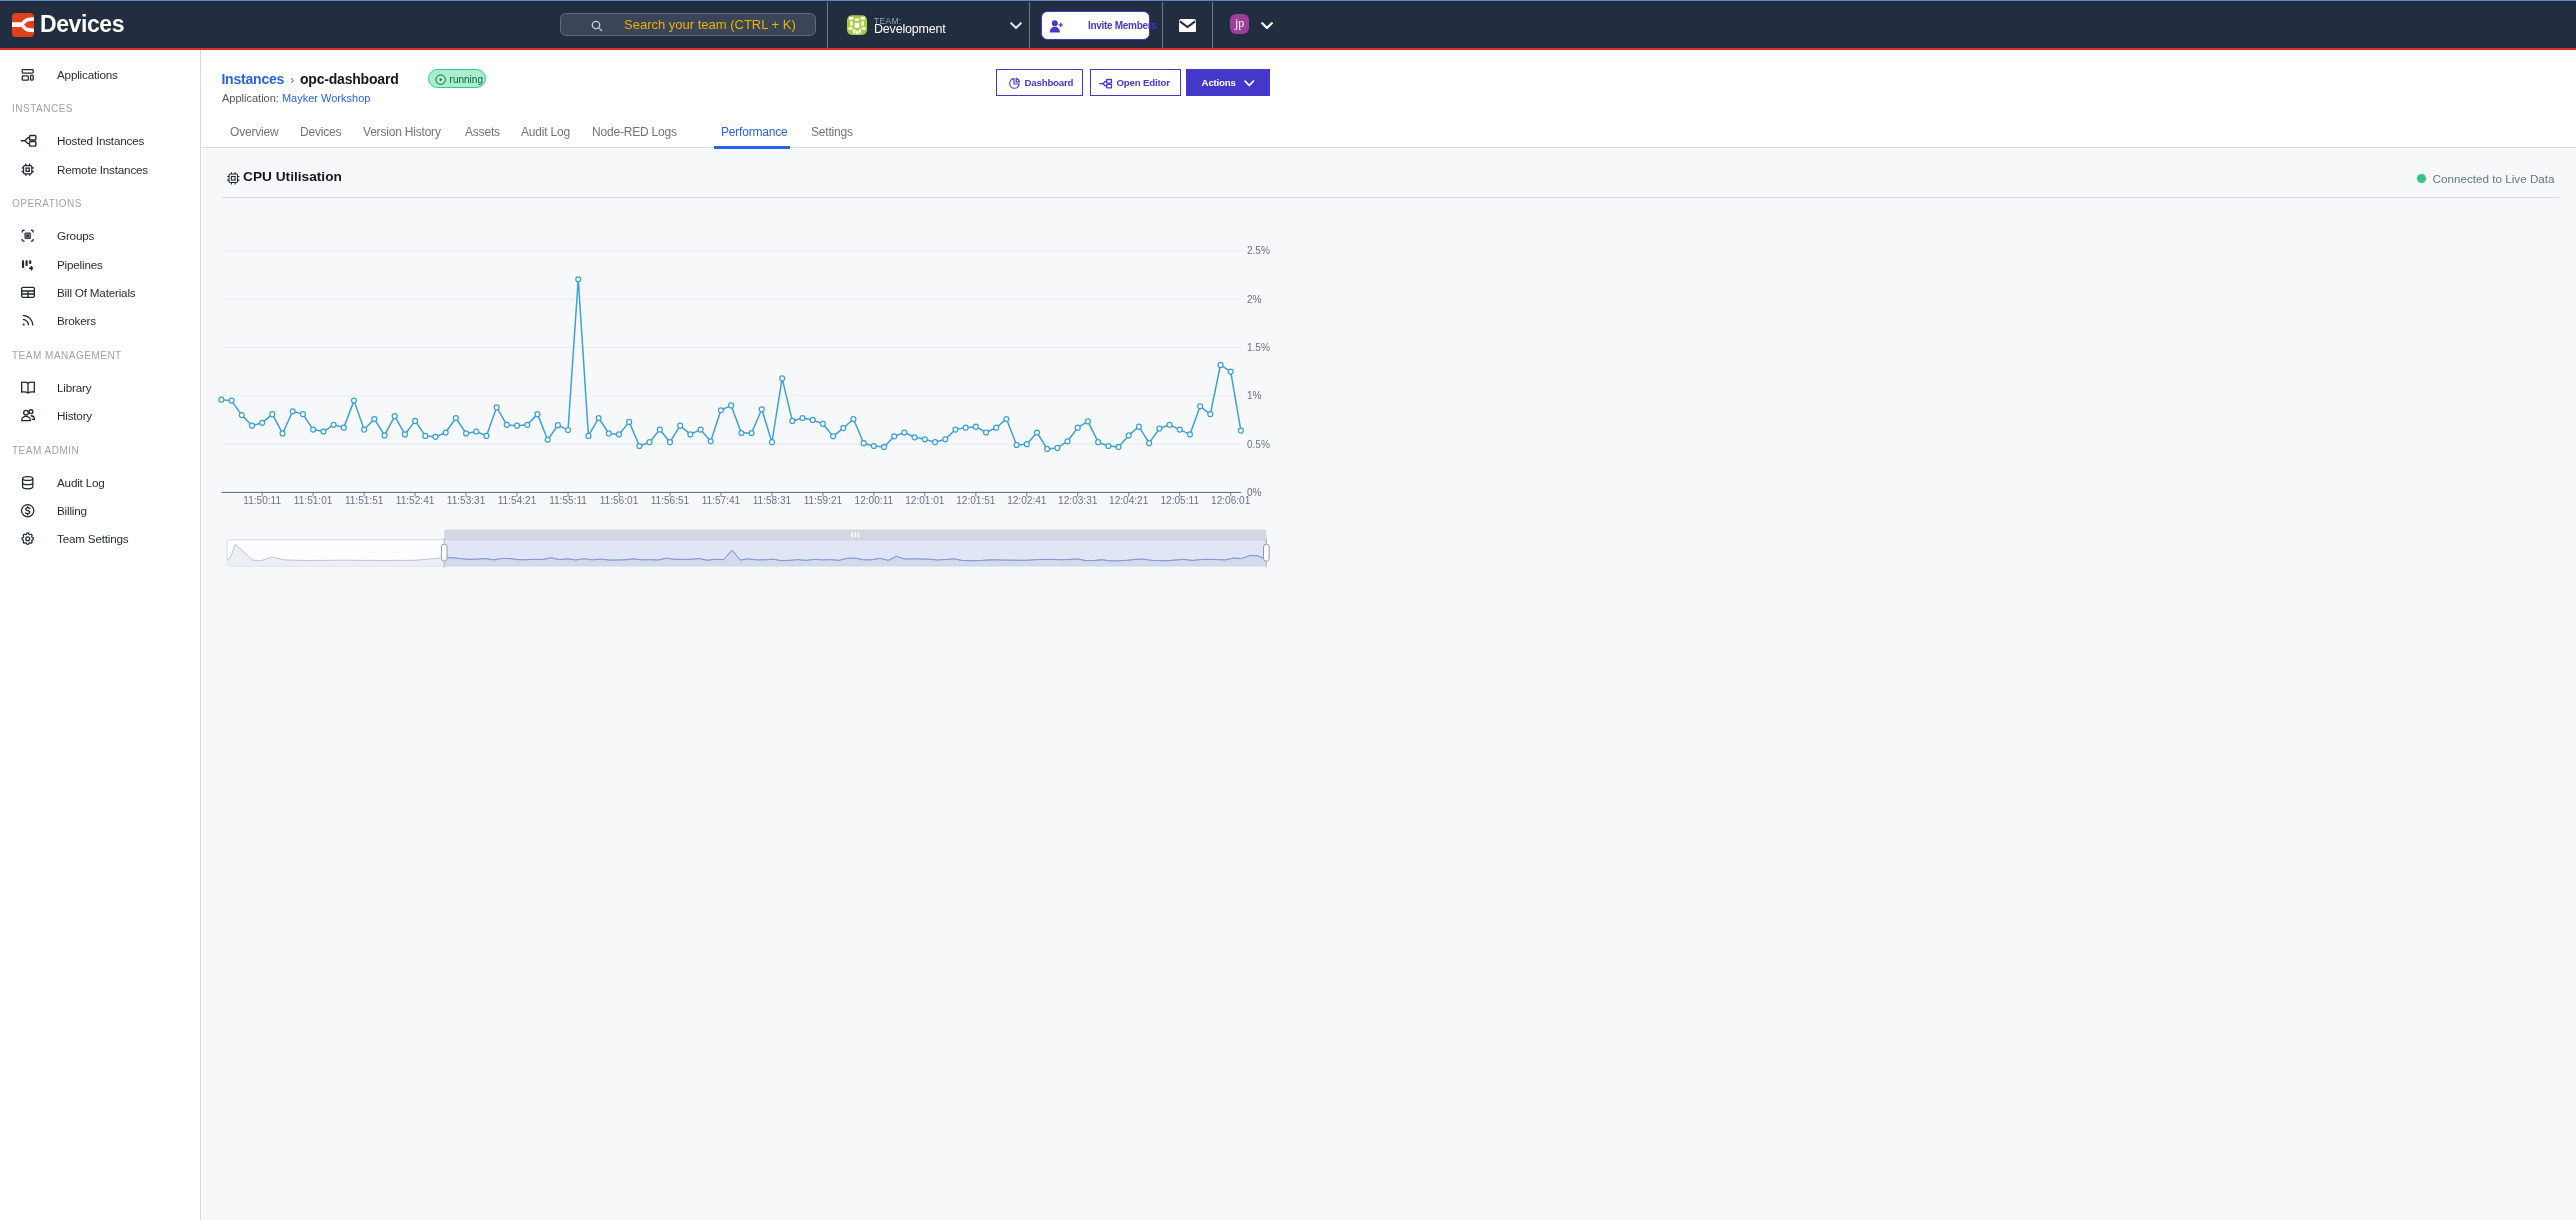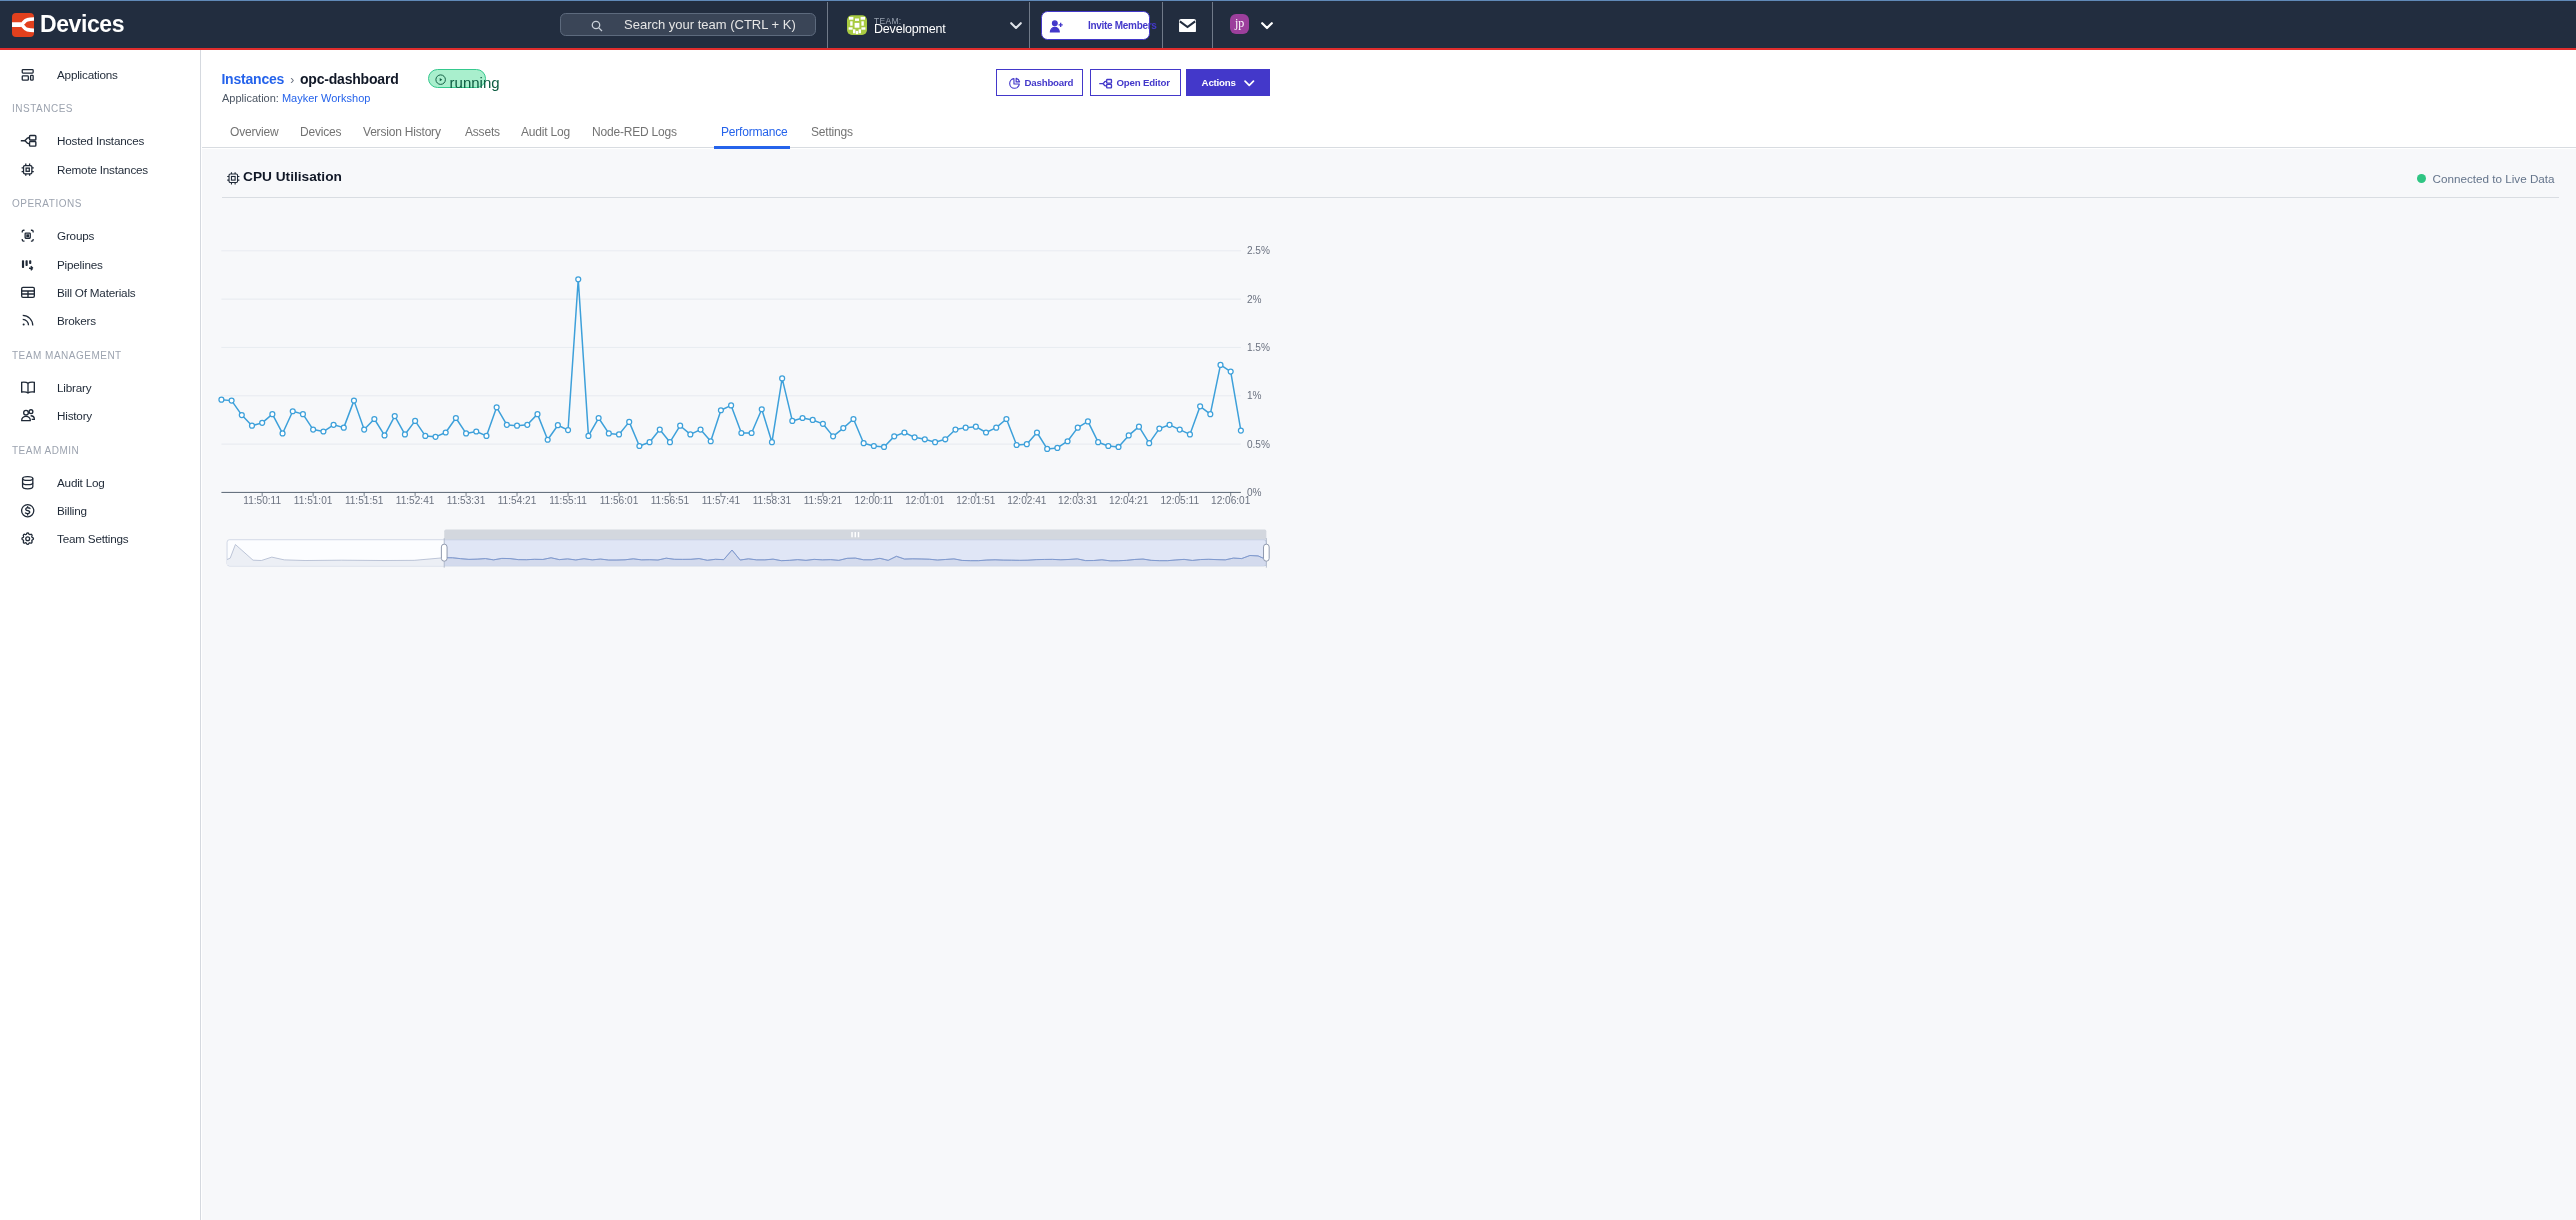--- a/index.html
+++ b/index.html
@@ -2,38 +2,38 @@
 <html style="font-size:13px"><head>
 <meta charset="utf-8">
 <style>
   * { margin:0; padding:0; box-sizing:border-box; }
   html,body { width:1288px; height:610px; overflow:hidden; font-family:"Liberation Sans", sans-serif; background:#fff; }
   .topstrip { position:absolute; left:0; top:0; width:100%; height:0.8px; background:#6089b8; }
   .navbar { position:absolute; left:0; top:0.8px; width:100%; height:47px; background:#222d3f; }
   .redline { position:absolute; left:0; top:48px; width:100%; height:2.3px; background:#e02d2d; }
   .logo-sq { position:absolute; left:12px; top:12.5px; width:22.4px; height:23.4px; border-radius:4px; background:#e2401d; overflow:hidden; }
   .logo-txt { position:absolute; left:40px; top:10.5px; font-size:23px; font-weight:bold; color:#fff; letter-spacing:-0.4px; }
-  .searchbox { position:absolute; left:560px; top:12px; width:256px; height:23.4px; background:#3a4557; border:0.8px solid #5d6a7d; border-radius:5.7px; color:#e5e5e5; font-size:13px; line-height:22px; padding-left:63px; }
+  .searchbox { position:absolute; left:560px; top:12px; width:256px; height:23.4px; background:#3a4557; border:0.8px solid #5d6a7d; border-radius:5.7px; color:#eab308; font-size:13px; line-height:22px; padding-left:63px; }
   .nav-div { position:absolute; top:1.2px; width:0.8px; height:47px; background:#707a89; }
   .team-avatar { position:absolute; left:847px; top:14px; width:20px; height:20.6px; border-radius:4.9px; }
   .team-label { position:absolute; left:874px; top:15px; font-size:8.5px; color:#9aa3b1; letter-spacing:0.3px;text-align:center; }
   .team-name { position:absolute; left:874px; top:21.7px; font-size:12.5px; letter-spacing:-0.2px; color:#fff; }
   .invite-btn { position:absolute; left:1041px; top:10.5px; width:109px; height:29px; background:#fff; border:1.2px solid #4338ca; border-radius:6.5px; }
   .invite-btn span { position:absolute; left:26px; top:8px; font-size:10px; font-weight:bold; color:#4338ca; white-space:nowrap; letter-spacing:-0.3px;padding-left:20px; }
   .jp { position:absolute; left:1230px; top:13.7px; width:19.4px; height:20px; border-radius:6px; background:#9c3f9c; color:#fff; font-family:"Liberation Serif",serif; font-size:12px; text-align:center; line-height:19.4px; }
   .sidebar { position:absolute; left:0; top:50px; bottom:0; width:201px; background:#fff; border-right:0.8px solid #d5d9df; }
   .side-item { position:absolute; left:0; width:201px; height:19.4px; color:#1f2937; font-size:11.7px; letter-spacing:-0.2px; }
   .side-item svg { position:absolute; left:20px; top:50%; margin-top:-6.9px; }
   .side-item span { position:absolute; left:41px; top:50%; transform:translateY(-50%); white-space:nowrap;margin-left:16px; }
   .side-head { position:absolute; left:12px; color:#9ca3af; font-size:10px; letter-spacing:0.5px; transform:translateY(-50%); }
   .main { position:absolute; left:202px; top:50px; right:0; bottom:0; background:#fff; }
   .crumb { position:absolute; left:19.4px; top:21px; font-size:14px; font-weight:bold; color:#111827; letter-spacing:-0.2px; }
   .crumb .blue { color:#2563eb; }
   .crumb .sep { color:#6b7280; font-weight:normal; padding:0 6px; font-size:12px; }
-  .runpill { position:absolute; left:226px; top:19px; width:58px; height:19px; background:#a9efcd; border:1px solid #35c98e; border-radius:9.7px; color:#0c5c41; font-size:15px; }
+  .runpill { position:absolute; left:226px; top:19px; width:58px; height:19px; background:#a9efcd; border:1px solid #35c98e; border-radius:9.7px; color:#0c5c41; font-size:10px; }
   .appline { position:absolute; left:20px; top:42px; font-size:11px; color:#4b5563; }
   .appline a { color:#2563eb; text-decoration:none; }
   .hbtn { position:absolute; top:19px; height:27px; border:1.1px solid #4338ca; border-radius:0; background:#fff; color:#4338ca; font-size:9.7px; font-weight:bold; letter-spacing:-0.2px; }
   .hbtn svg, .hbtn span { vertical-align:middle; }
   .tabs { position:absolute; left:0; top:68px; width:100%; height:30px; border-bottom:0.8px solid #d8dce1; }
   .tab { position:absolute; top:7.3px; font-size:12px; letter-spacing:-0.2px; color:#737373; }
   .tab.active { color:#2563eb; }
   .tab-underline { position:absolute; left:512px; top:28px; width:76px; height:2.6px; background:#2563eb; }
   .graybg { position:absolute; left:0; top:99px; width:100%; bottom:0; background:#f7f8fa; }
   .cpu-head { position:absolute; left:24px; top:20px; font-size:13.7px; font-weight:bold; color:#111827; }

